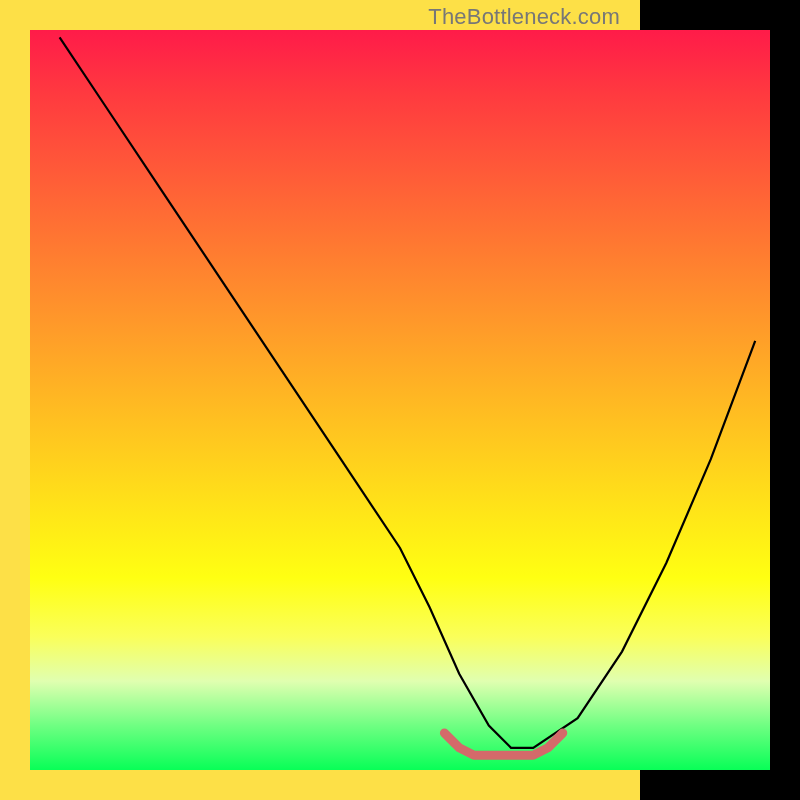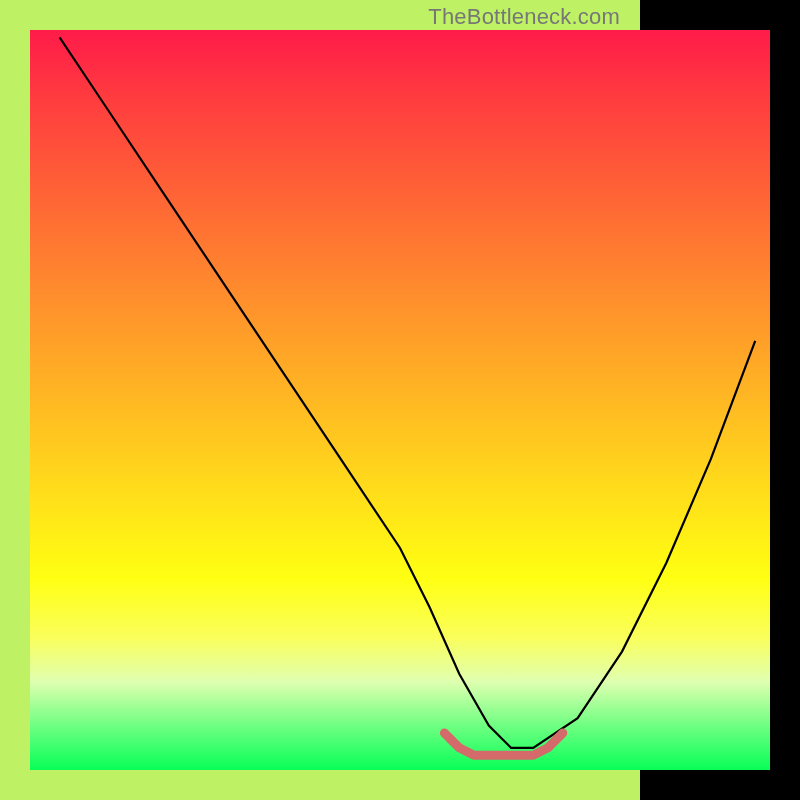--- a/index.html
+++ b/index.html
@@ -8,21 +8,21 @@
     width: 800px;
     height: 800px;
     background: #000;
     overflow: hidden;
     font-family: Arial, Helvetica, sans-serif;
   }
   .frame {
     position: relative;
     width: 640px;
     height: 800px;
-    background: #bef264;
+    background: #fde047;
   }
   .plot {
     position: absolute;
     left: 30px;
     top: 30px;
     width: 740px;
     height: 740px;
     
     background: linear-gradient(to bottom,
       #ff1b49 0%,

